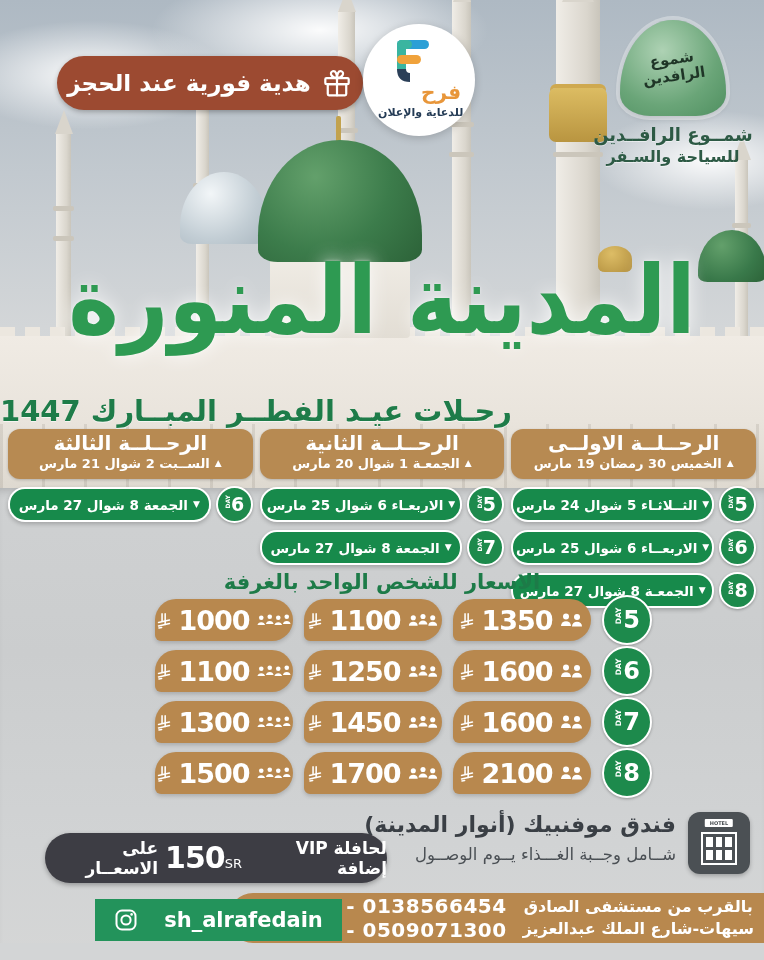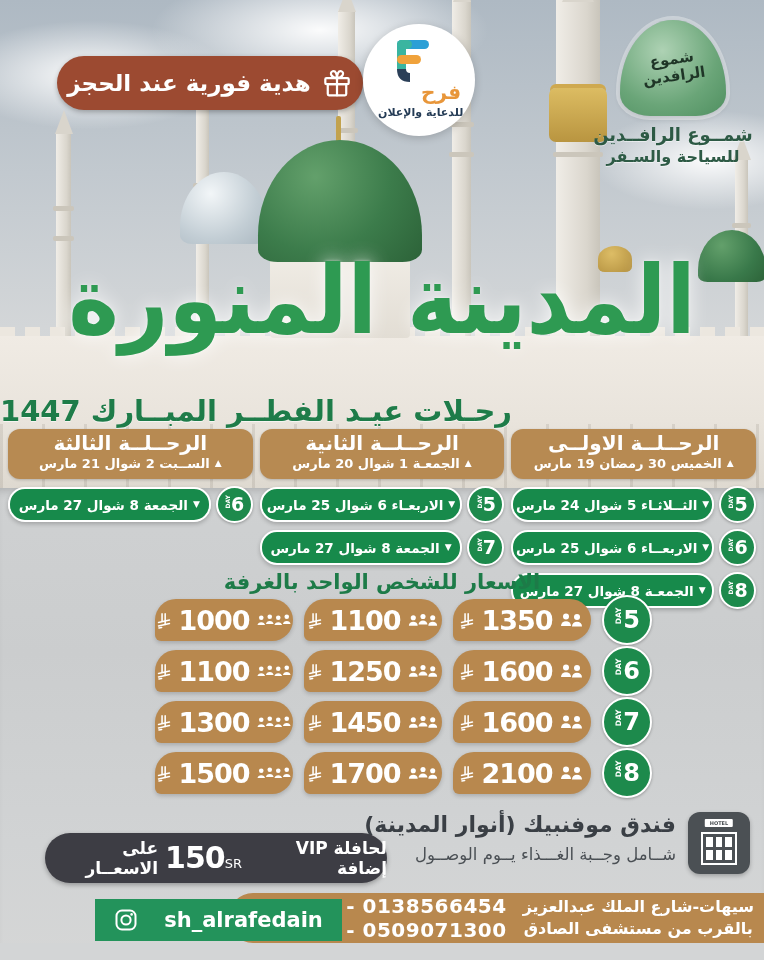--- a/index.html
+++ b/index.html
@@ -564,22 +564,22 @@
         </div>
     </div>
     <div class="hotel-text">
       <div class="hotel-name">فندق موفنبيك (أنوار المدينة)</div>
       <div class="hotel-meal">شــامل وجــبة الغـــذاء يــوم الوصــول</div>
     </div>
   </div>
 
   <div class="footer-bar">
     <div class="addr">
+      <div>بالقرب من مستشفى الصادق</div>
       <div>سيهات-شارع الملك عبدالعزيز</div>
-      <div>بالقرب من مستشفى الصادق</div>
     </div>
     <div class="phones">
       <div>0138392784 - 0138566454</div>
       <div>0505849221 - 0509071300</div>
     </div>
   </div>
 
   <div class="insta">
     <svg width="24" height="24" viewBox="0 0 24 24" fill="none" stroke="#fff" stroke-width="2">
       <rect x="2.5" y="2.5" width="19" height="19" rx="5.5"></rect>

